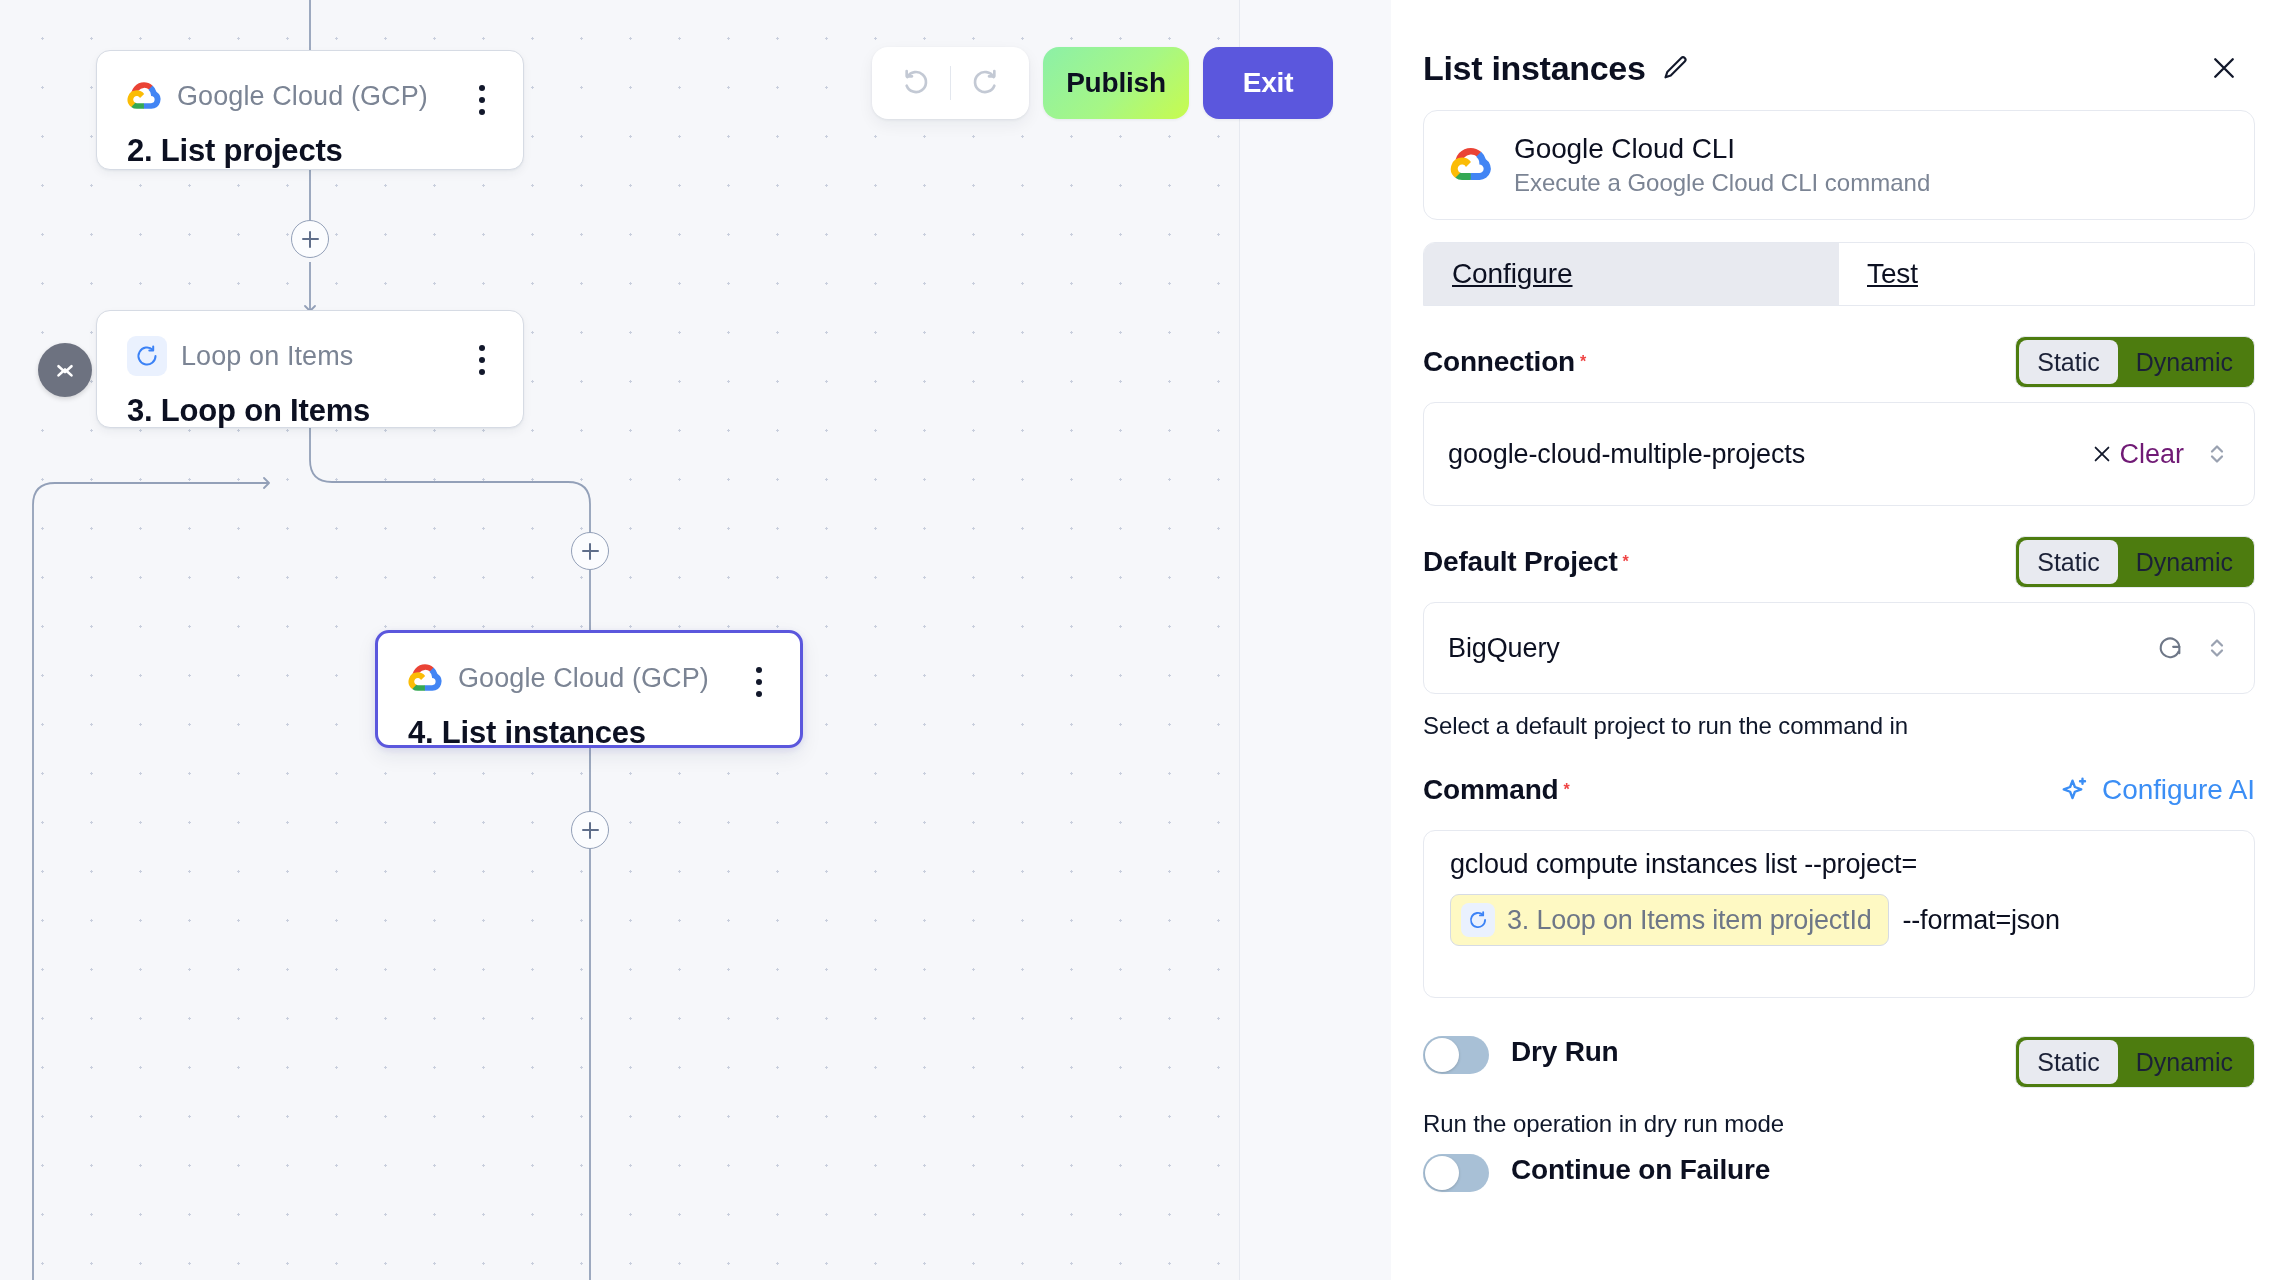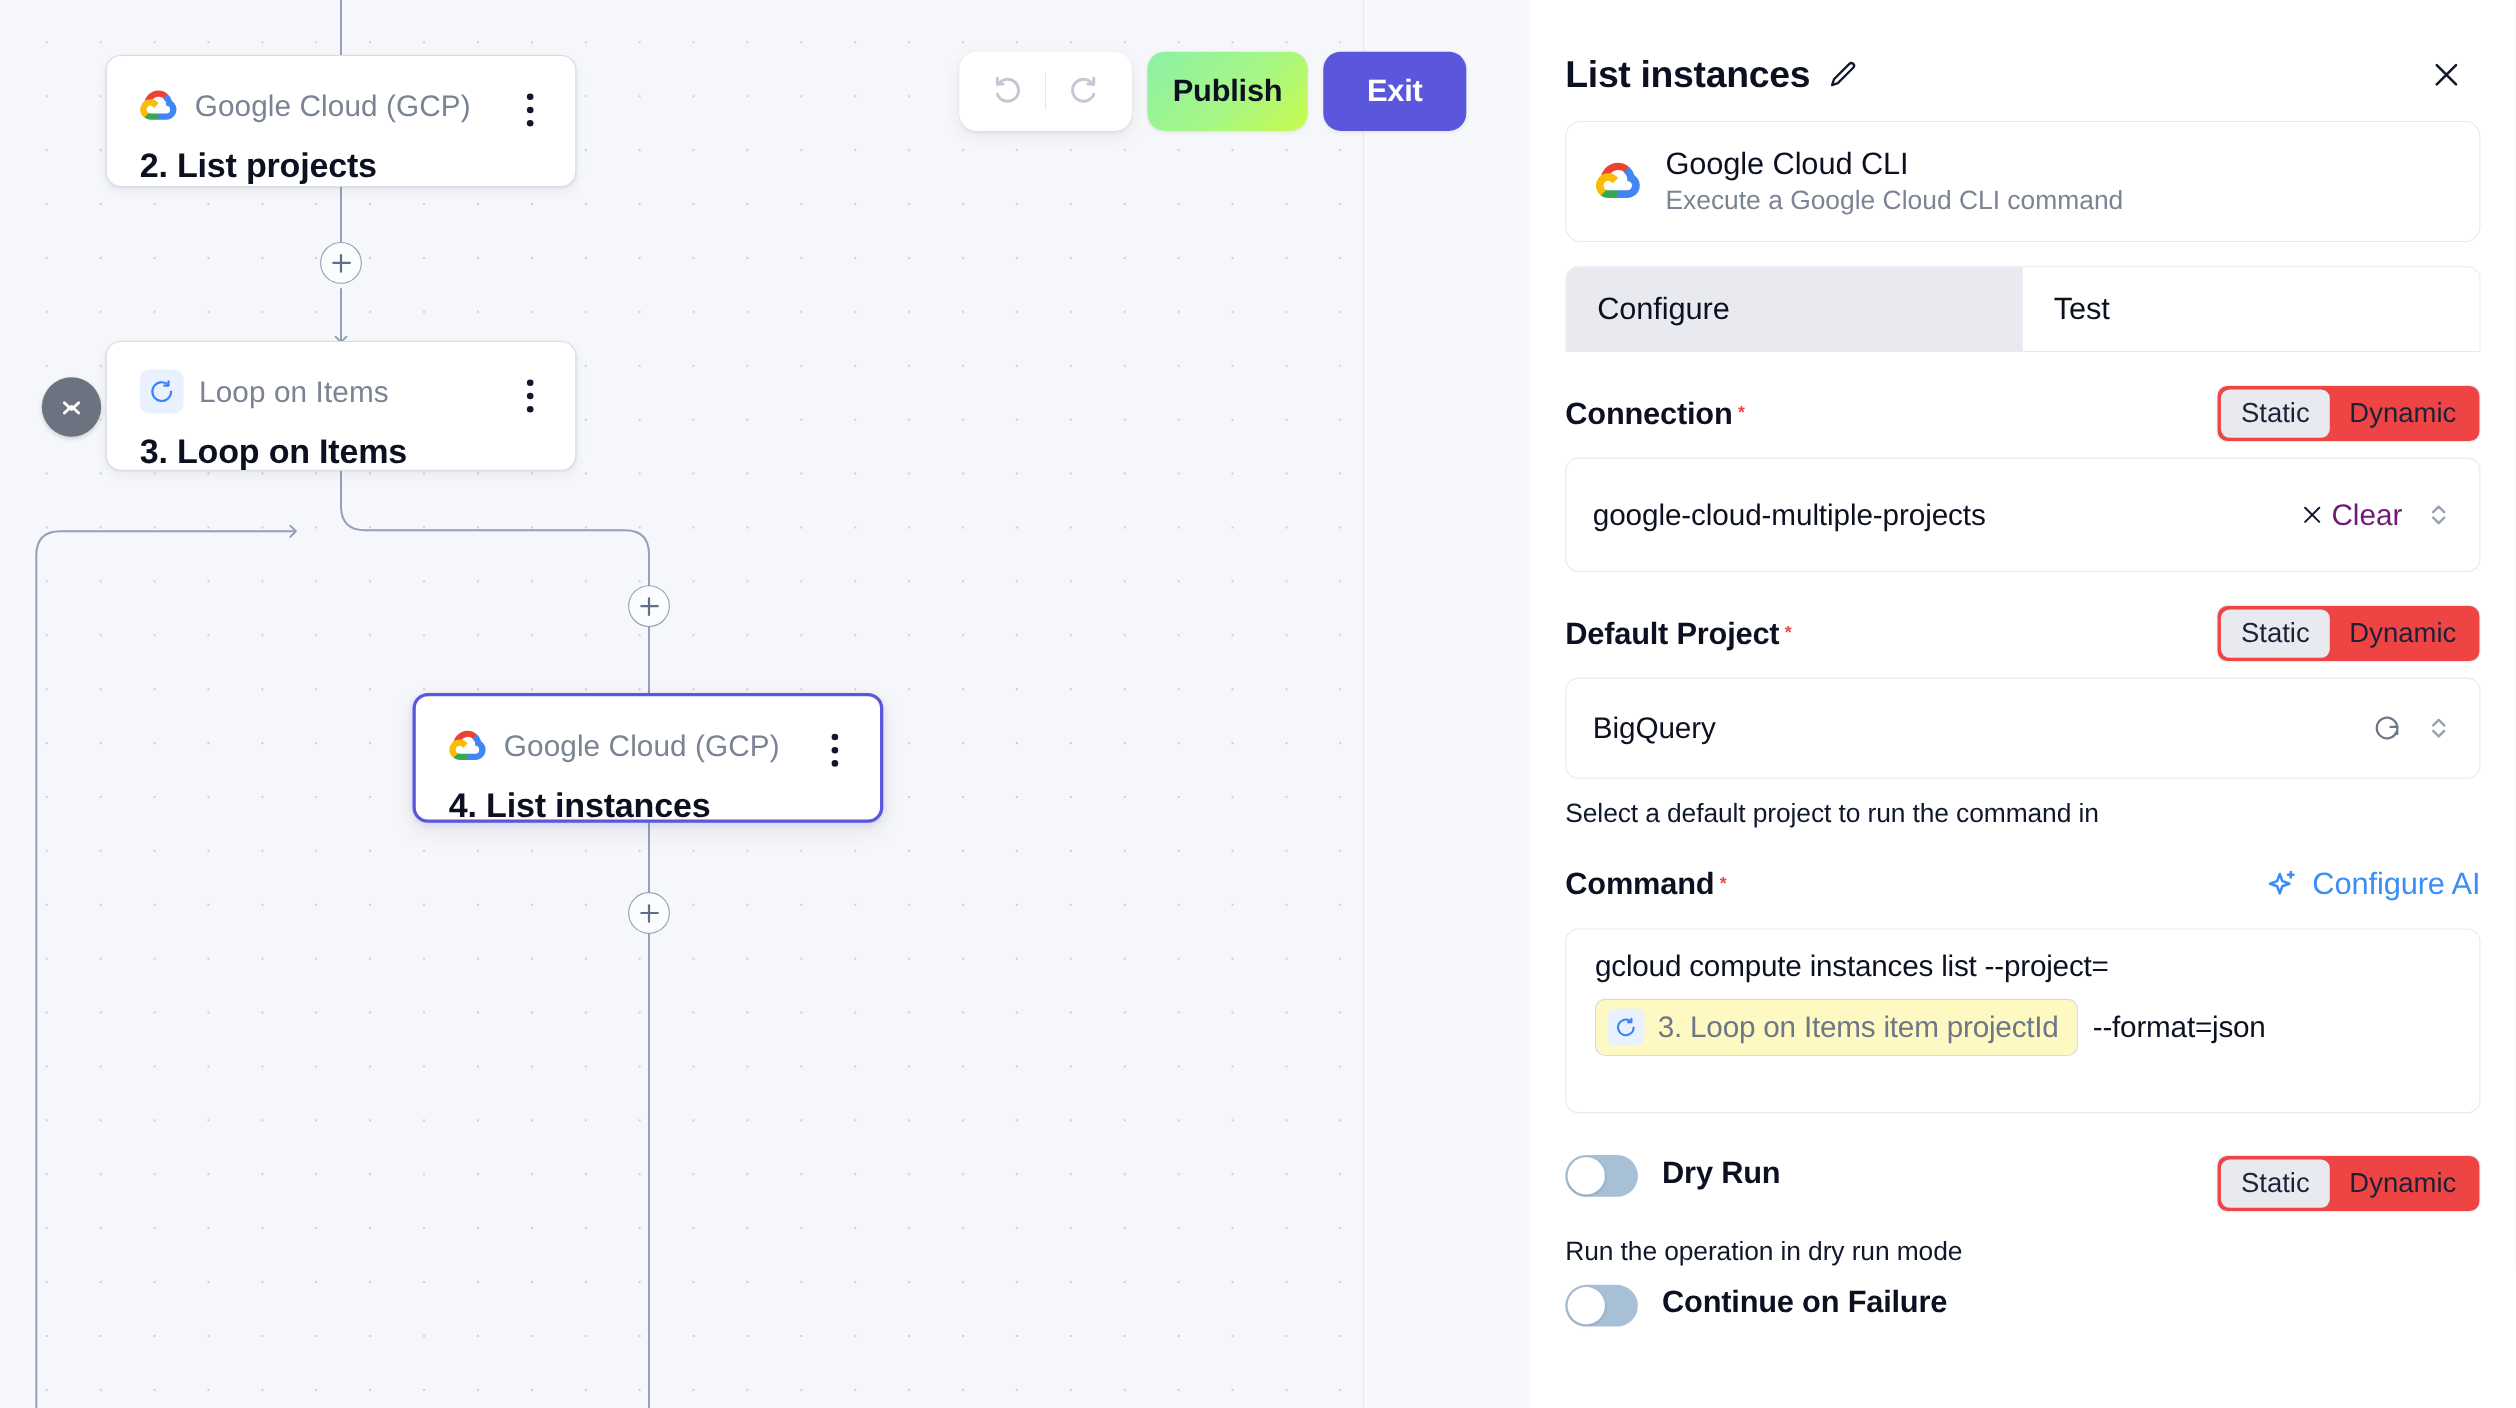--- a/index.html
+++ b/index.html
@@ -140,34 +140,34 @@
   }
   .app-card-name { font-size: 28px; color: #0c1021; letter-spacing: -.1px; }
   .app-card-desc { font-size: 24px; color: #7b8494; margin-top: 4px; }
 
   .tabs {
     margin: 22px 32px 0 32px;
     display: flex; border: 1.4px solid #e6e9f0;
     border-radius: 12px 12px 0 0; overflow: hidden;
   }
   .tab {
-    flex: 1; height: 76px; display: flex; align-items: center;
+    flex: 1; height: 62px; display: flex; align-items: center;
     padding-left: 28px; font-size: 28px; color: #0c1021;
-    cursor: pointer; background: #ffffff; letter-spacing: -.1px;
+    cursor: pointer; background: #ffffff; letter-spacing: -.1px; text-decoration: underline;
   }
   .tab.active { background: #e8eaf0; font-weight: 400; }
 
   .panel-body { padding: 0 32px; }
   .field { margin-top: 30px; }
   .field-row { display: flex; align-items: center; min-height: 52px; }
   .field-label { font-size: 28px; font-weight: 700; color: #0c1021; letter-spacing: -.2px; }
   .req { color: #ef4444; margin-left: 5px; font-weight: 700; }
   .seg {
     margin-left: auto; display: flex; align-items: center;
-    border: 1.4px solid #e6e9f0; border-radius: 10px; background: #ef4444;
+    border: 1.4px solid #e6e9f0; border-radius: 10px; background: #4d7c0f;
     padding: 3px; height: 52px;
   }
   .seg-opt {
     padding: 0 18px; height: 44px; display: flex; align-items: center;
     font-size: 25px; color: #1b2137; border-radius: 8px; cursor: pointer;
   }
   .seg-opt.active { background: #e8eaf0; }
 
   .input-box {
     margin-top: 14px;

